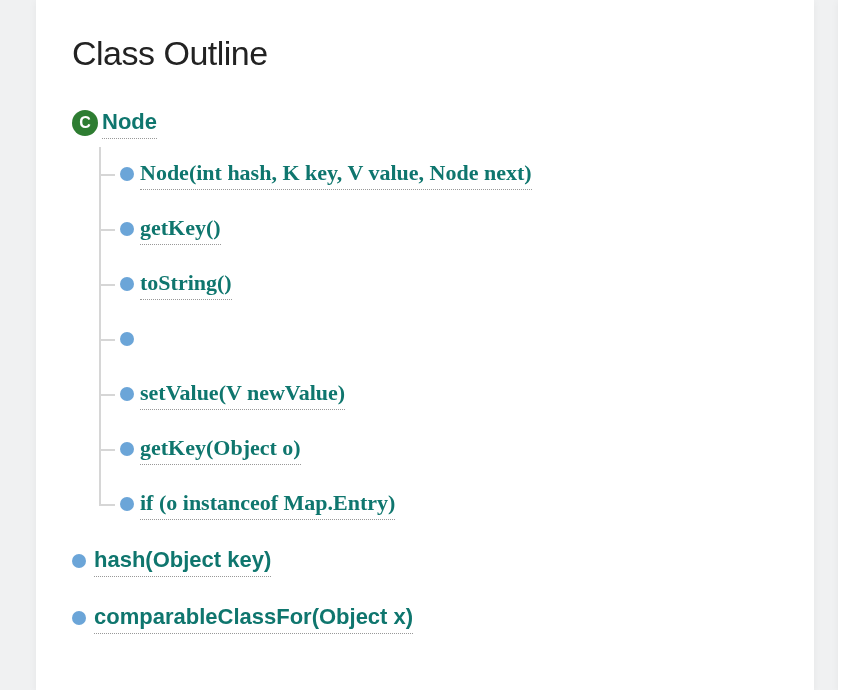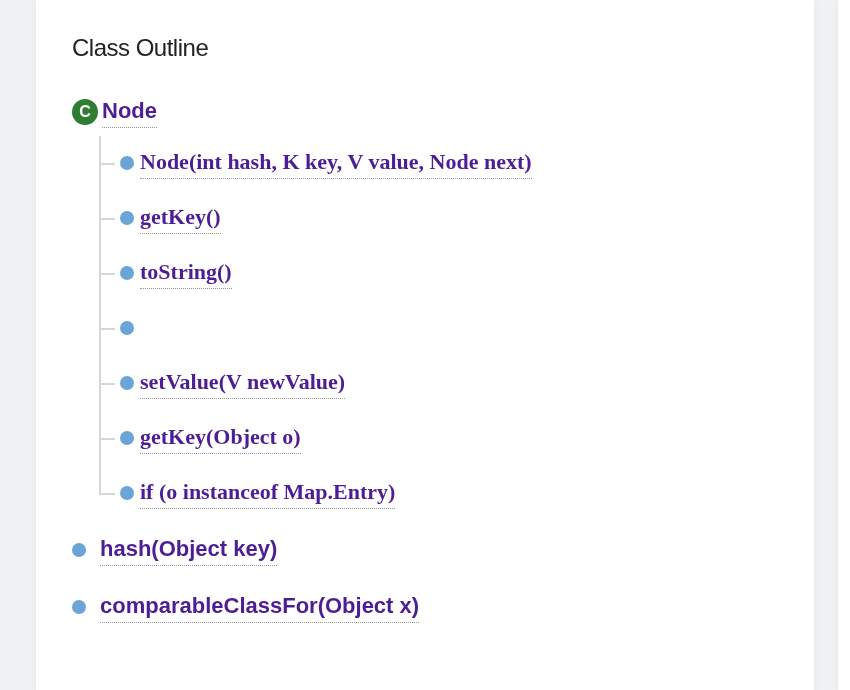--- a/index.html
+++ b/index.html
@@ -28,21 +28,21 @@
     .right-edge {
       position: absolute;
       top: 0;
       left: 838px;
       width: 12px;
       height: 690px;
       background: #fff;
       box-shadow: 0 2px 8px rgba(0,0,0,0.05);
     }
     .title {
-      font-size: 24px;
+      font-size: 34px;
       font-weight: 400;
       color: #222;
       margin-bottom: 34px;
       letter-spacing: -0.5px;
     }
     .tree {
       font-size: 22px;
       font-weight: 600;
       color: #333;
     }
@@ -59,21 +59,21 @@
       background: #2e7d32;
       color: #fff;
       display: flex;
       align-items: center;
       justify-content: center;
       font-size: 16px;
       font-weight: 700;
       flex-shrink: 0;
     }
     .link-text {
-      color: #4c1d95;
+      color: #0f766e;
       border-bottom: 1px dotted #999;
       padding-bottom: 1px;
       line-height: 1.35;
       cursor: pointer;
     }
     .children {
       margin-left: 24px;
     }
     .child-row {
       display: flex;
@@ -111,21 +111,21 @@
       width: 14px;
       height: 14px;
       border-radius: 50%;
       background: #6ba5d8;
       flex-shrink: 0;
       margin-right: 6px;
     }
     .toplevel-row {
       display: flex;
       align-items: center;
-      gap: 14px;
+      gap: 8px;
       height: 55px;
       margin-top: 2px;
     }
     .toplevel-row .method-dot {
       margin-left: 0;
       margin-right: 0;
     }
   </style>
 </head>
 <body>

